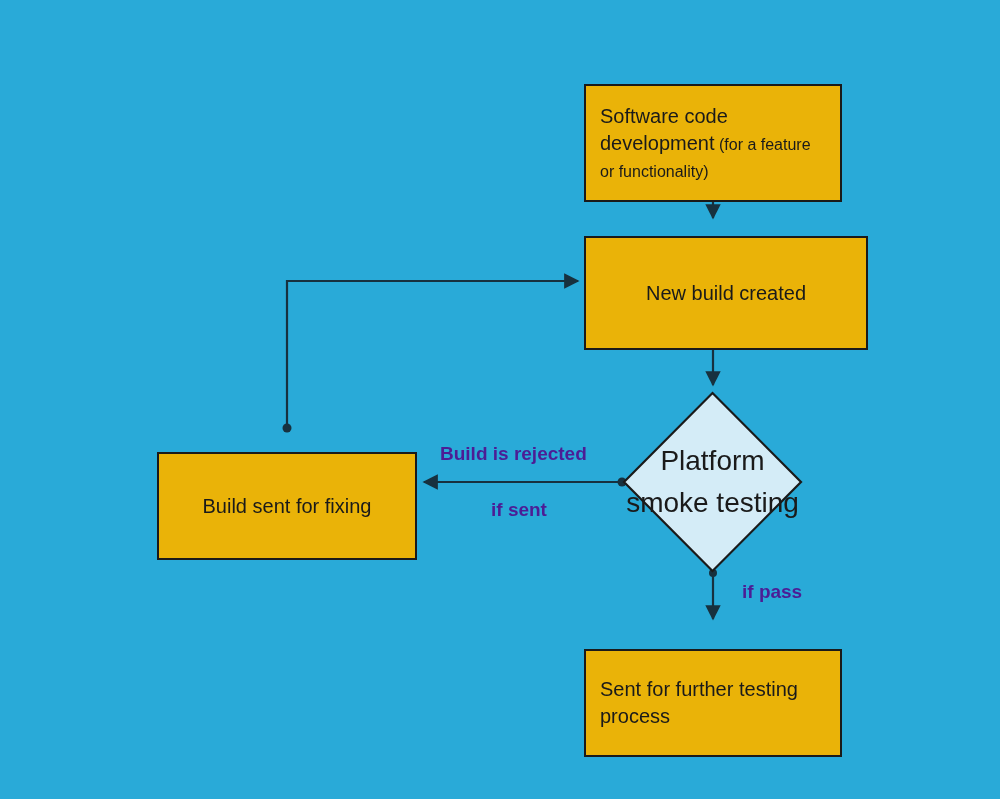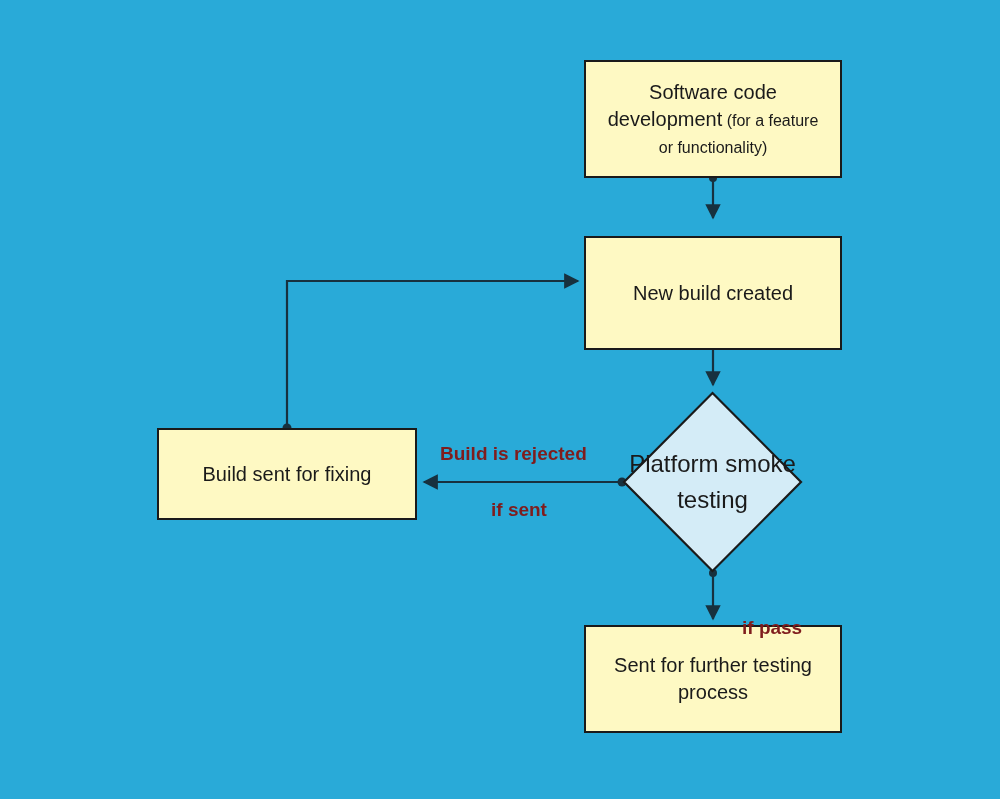--- a/index.html
+++ b/index.html
@@ -22,30 +22,30 @@
   #edges {
     position: absolute;
     left: 0;
     top: 0;
     width: 1000px;
     height: 799px;
   }
   .node {
     position: absolute;
     box-sizing: border-box;
-    background: #fef9c3;
+    background: #eab308;
     border: 2px solid #1a1a1a;
     display: flex;
     align-items: center;
     justify-content: center;
-    text-align: center;
     color: #1a1a1a;
     font-size: 20px;
     line-height: 1.35;
     z-index: 2;
+    margin-top: 24px;
   }
   .node .inner {
     padding: 0 14px;
   }
   .node .small {
     font-size: 16px;
   }
   
   .diamond {
     position: absolute;
@@ -62,35 +62,35 @@
     position: absolute;
     left: 0;
     top: 0;
     width: 100%;
     height: 100%;
     display: flex;
     align-items: center;
     justify-content: center;
     text-align: center;
     color: #1a1a1a;
-    font-size: 24px;
+    font-size: 28px;
     line-height: 1.5;
     pointer-events: none;
   }
   .edge-label {
     position: absolute;
-    color: #7f1d1d;
+    color: #4c1d95;
     font-size: 19px;
     font-weight: bold;
     white-space: nowrap;
     z-index: 3;
   }
   .node-n1 { left: 584px;  top: 60px;  width: 258px; height: 118px; }
-  .node-n2 { left: 584px;  top: 236px; width: 258px; height: 114px; }
-  .node-n3 { left: 157px;  top: 428px; width: 260px; height: 92px; }
+  .node-n2 { left: 584px;  top: 212px; width: 284px; height: 114px; }
+  .node-n3 { left: 157px;  top: 428px; width: 260px; height: 108px; }
   .node-n5 { left: 584px;  top: 625px; width: 258px; height: 108px; }
   .diamond-n4 { left: 622px; top: 391px; width: 181px; height: 182px; }
 </style>
 </head>
 <body>
 
 <div id="canvas">
 
   <svg id="edges" viewBox="0 0 1000 799" xmlns="http://www.w3.org/2000/svg">
     <defs>
@@ -147,15 +147,15 @@
   </div>
 
   <div class="node node-n5">
     <div class="inner">Sent for further testing process</div>
   </div>
 
   <div class="edge-label" style="left:440px; top:443px;">Build is rejected</div>
 
   <div class="edge-label" style="left:491px; top:499px;">if sent</div>
 
-  <div class="edge-label" style="left:742px; top:581px;margin-top:36px;">if pass</div>
+  <div class="edge-label" style="left:742px; top:581px;">if pass</div>
 
 </div>
 
 </body></html>

